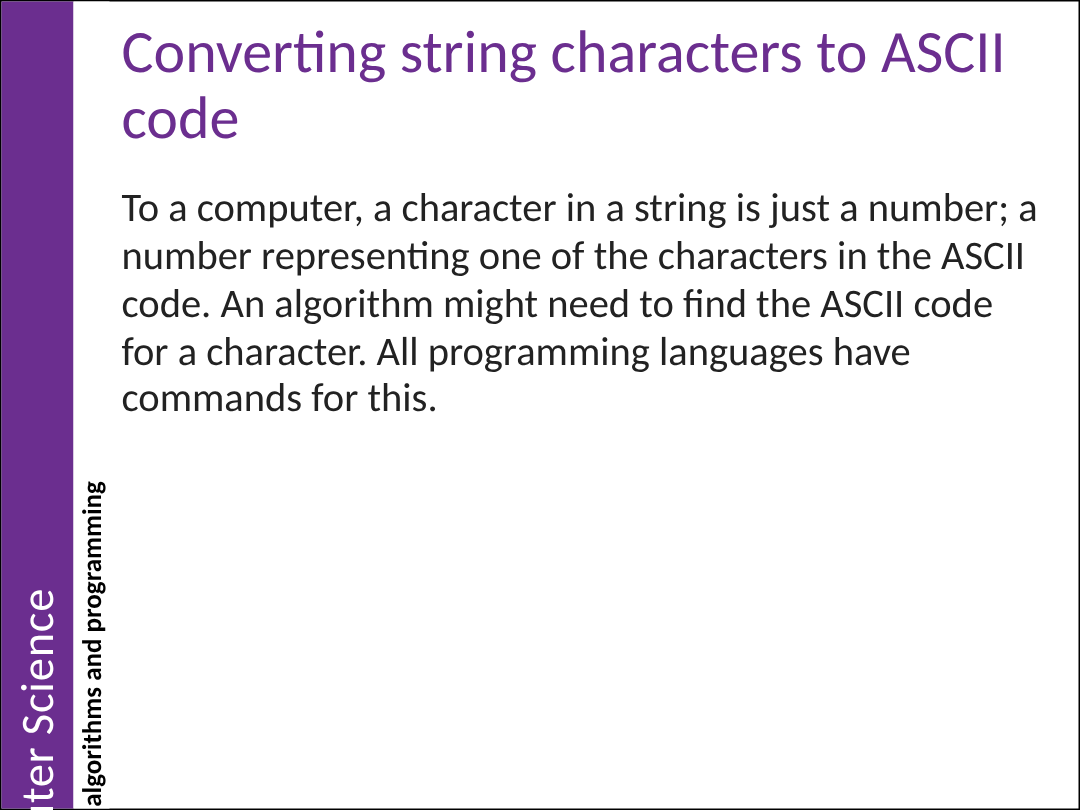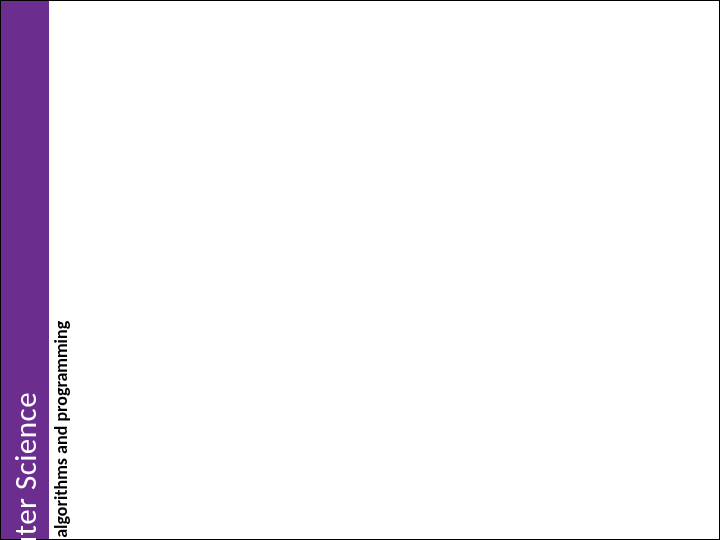--- a/index.html
+++ b/index.html
@@ -77,14 +77,16 @@
 <body>
 
 <div class="slide">
   <div class="sidebar">
     <div class="sidebar-main-text">Computer Science</div>
   </div>
   <div class="subtitle-strip">
     <div class="subtitle-text">Computational thinking, algorithms and programming</div>
   </div>
   <div class="content">
+    <h1 class="heading">Converting string characters to ASCII code</h1>
+    <p class="body-text">To a computer, a character in a string is just a number; a number representing one of the characters in the ASCII code. An algorithm might need to find the ASCII code for a character. All programming languages have commands for this.</p>
   </div>
 </div>
 
 </body></html>

